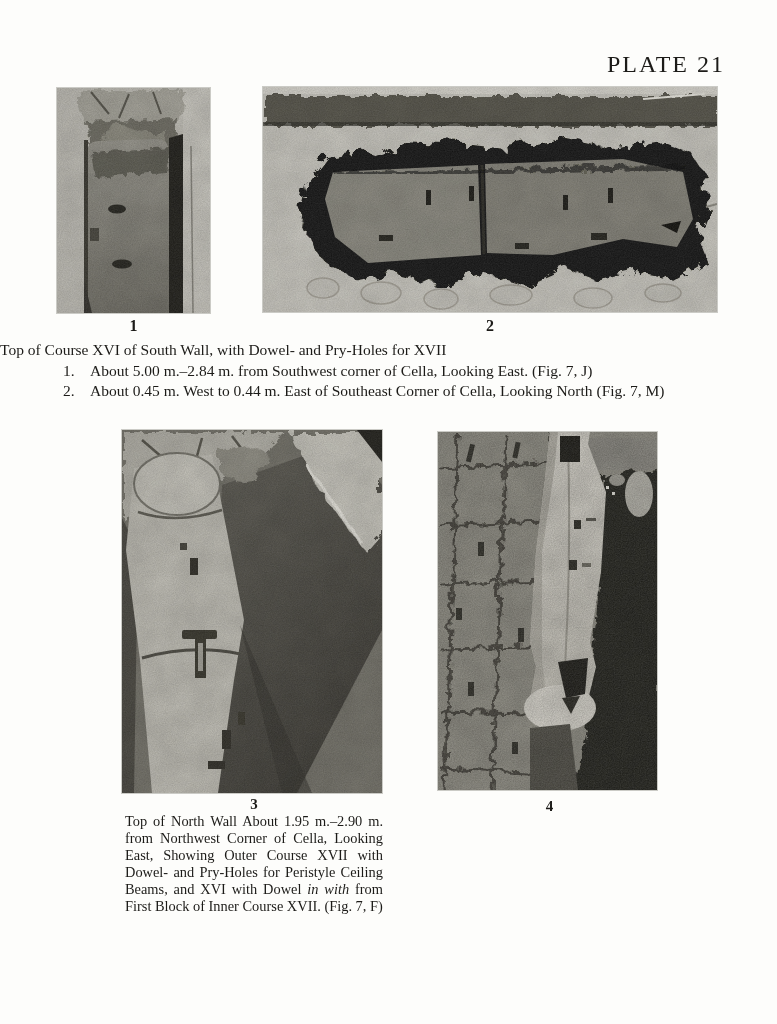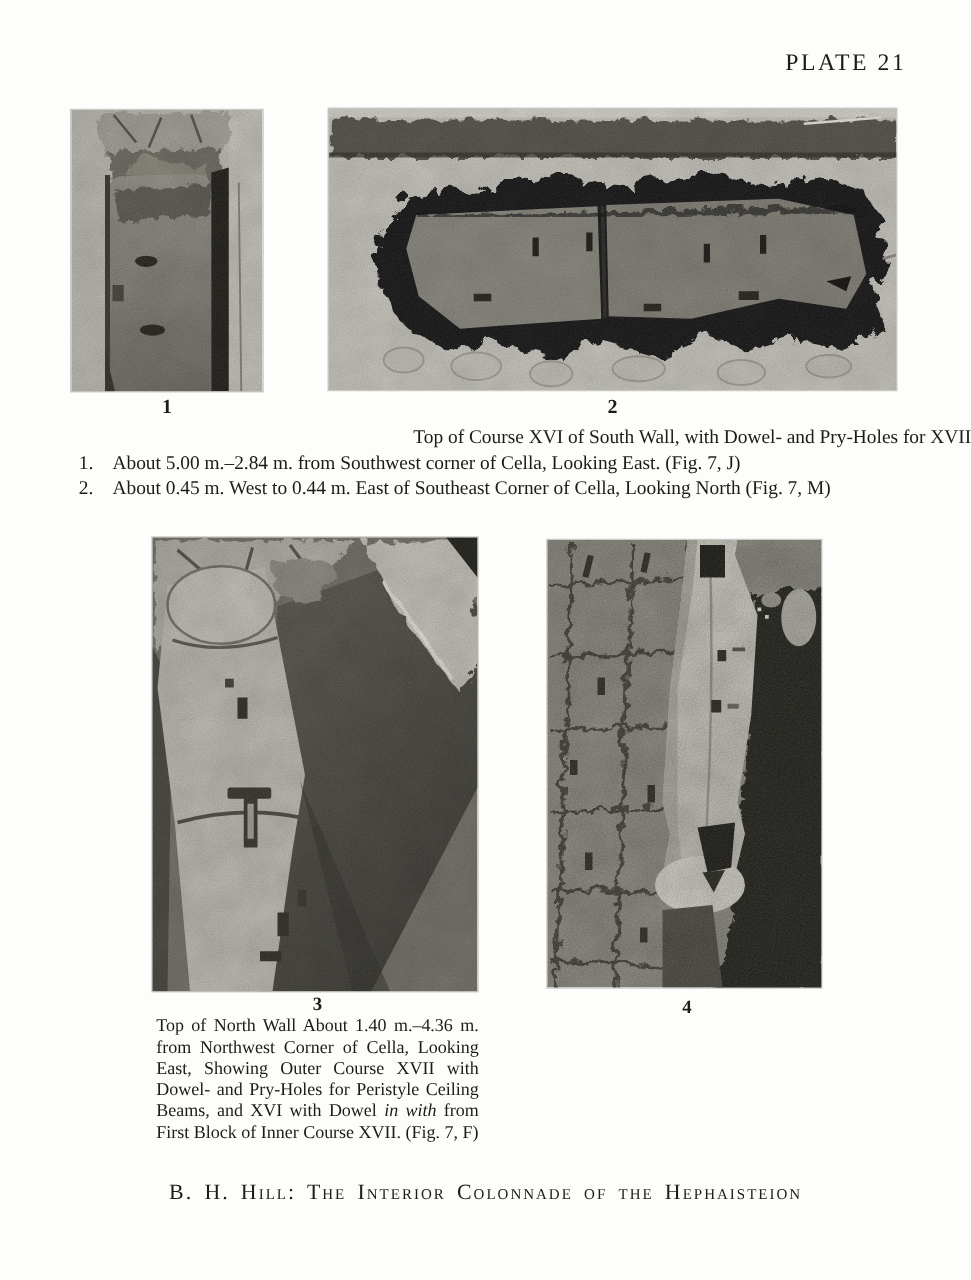--- a/index.html
+++ b/index.html
@@ -4,28 +4,28 @@
 <style>
   html,body{margin:0;padding:0;background:#ffffff;}
   .page{
     position:relative;width:777px;height:1024px;margin:0 auto;
     background:#fdfdfb;color:#1c1b18;
     font-family:"Liberation Serif","DejaVu Serif",serif;
     overflow:hidden;
   }
   .abs{position:absolute;}
   .plate-label{
-    top:40px;right:52px;font-size:19px;letter-spacing:2px;font-weight:400;
+    top:51px;right:52px;font-size:24px;letter-spacing:2px;font-weight:400;
   }
   .photo{box-shadow:0 0 0 1px rgba(110,108,100,.35);line-height:0;}
   .photo svg{display:block;}
   .fig-num{font-size:16px;font-weight:700;text-align:center;line-height:1;}
   .num1{left:57px;width:153px;top:318px;}
   .num2{left:263px;width:454px;top:318px;}
-  .caption-title{left:0;width:777px;top:341px;text-align:right;font-size:15.5px;line-height:1.2;}
+  .caption-title{left:0;width:777px;top:341px;text-align:left;font-size:15.5px;line-height:1.2;}
   .caption-item{left:63px;top:0;font-size:15.5px;line-height:1.2;display:flex;}
   .caption-item .inum{width:18px;flex:0 0 auto;}
   .caption-item .itext{margin-left:9px;white-space:nowrap;}
   .item1{top:362px;}
   .item2{top:382px;}
   .cap-block{font-size:14.4px;line-height:16.9px;text-align:justify;}
   .cap-block .num{display:block;text-align:center;font-size:15px;font-weight:700;line-height:1;margin-bottom:1px;}
   .cap3{left:125px;top:797px;width:258px;}
   .cap4{left:440px;top:799px;width:219px;}
   .it{font-style:italic;}
@@ -223,22 +223,21 @@
       <path d="M124,266 L142,264 L133,282 Z" fill="#2a2922"></path>
       <path d="M92,296 L132,292 L140,358 L92,358 Z" fill="#4e4c44"></path>
       <rect width="219" height="358" filter="url(#blotch)" opacity="0.18"></rect>
       <rect width="219" height="358" filter="url(#grainDark)" opacity="0.26"></rect>
       <rect width="219" height="358" filter="url(#grainLight)" opacity="0.16"></rect>
     </svg>
   </div>
 
   <div class="abs cap-block cap3">
     <span class="num">3</span>
-    <span>Top of North Wall About 1.40 m.–4.36 m. from Northwest Corner of Cella, Looking East, Showing Outer Course XVII with Dowel- and Pry-Holes for Peristyle Ceiling Beams, and XVI with Dowel </span><em class="it">in with</em><span> from First Block of Inner Course XVII.  (Fig. 7, F)</span>
+    <span>Top of North Wall About 1.95 m.–2.90 m. from Northwest Corner of Cella, Looking East, Showing Outer Course XVII with Dowel- and Pry-Holes for Peristyle Ceiling Beams, and XVI with Dowel </span><em class="it">in with</em><span> from First Block of Inner Course XVII.  (Fig. 7, F)</span>
   </div>
 
   <div class="abs cap-block cap4">
     <span class="num">4</span>
   </div>
 
-  <div class="abs footer">B. H. Hill: The Interior Colonnade of the Hephaisteion</div>
 
 </div>
 
 </body></html>

